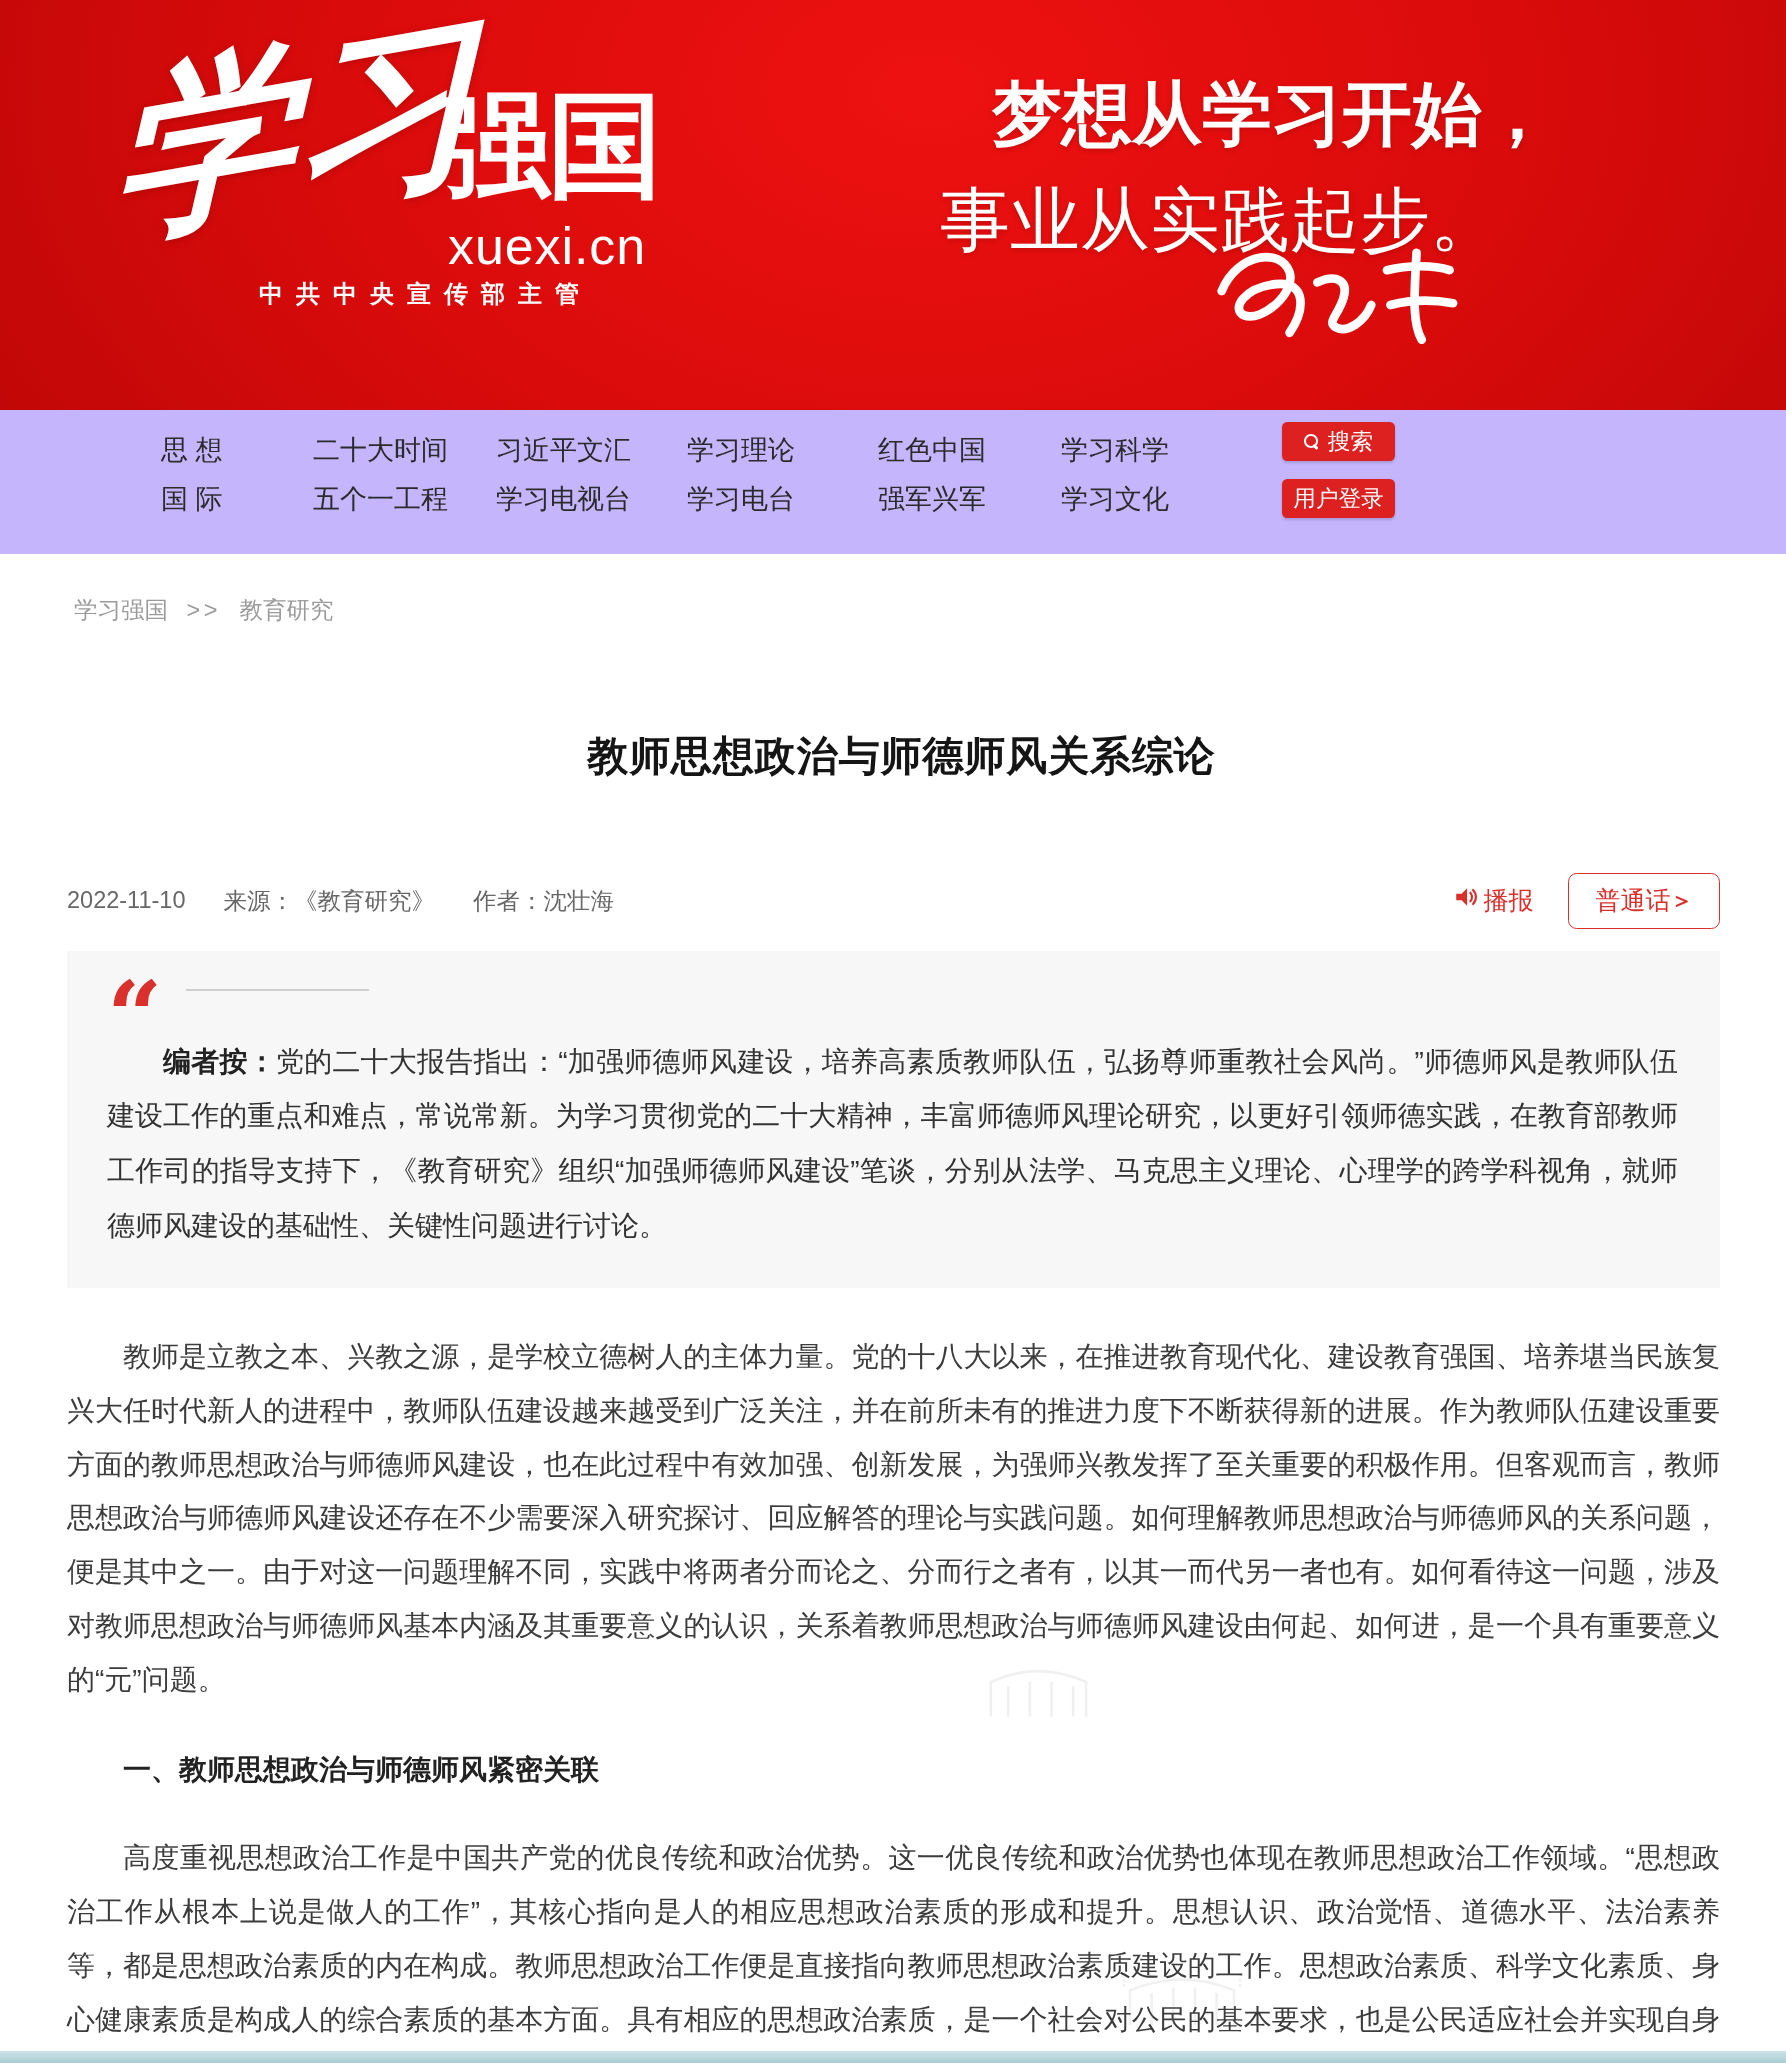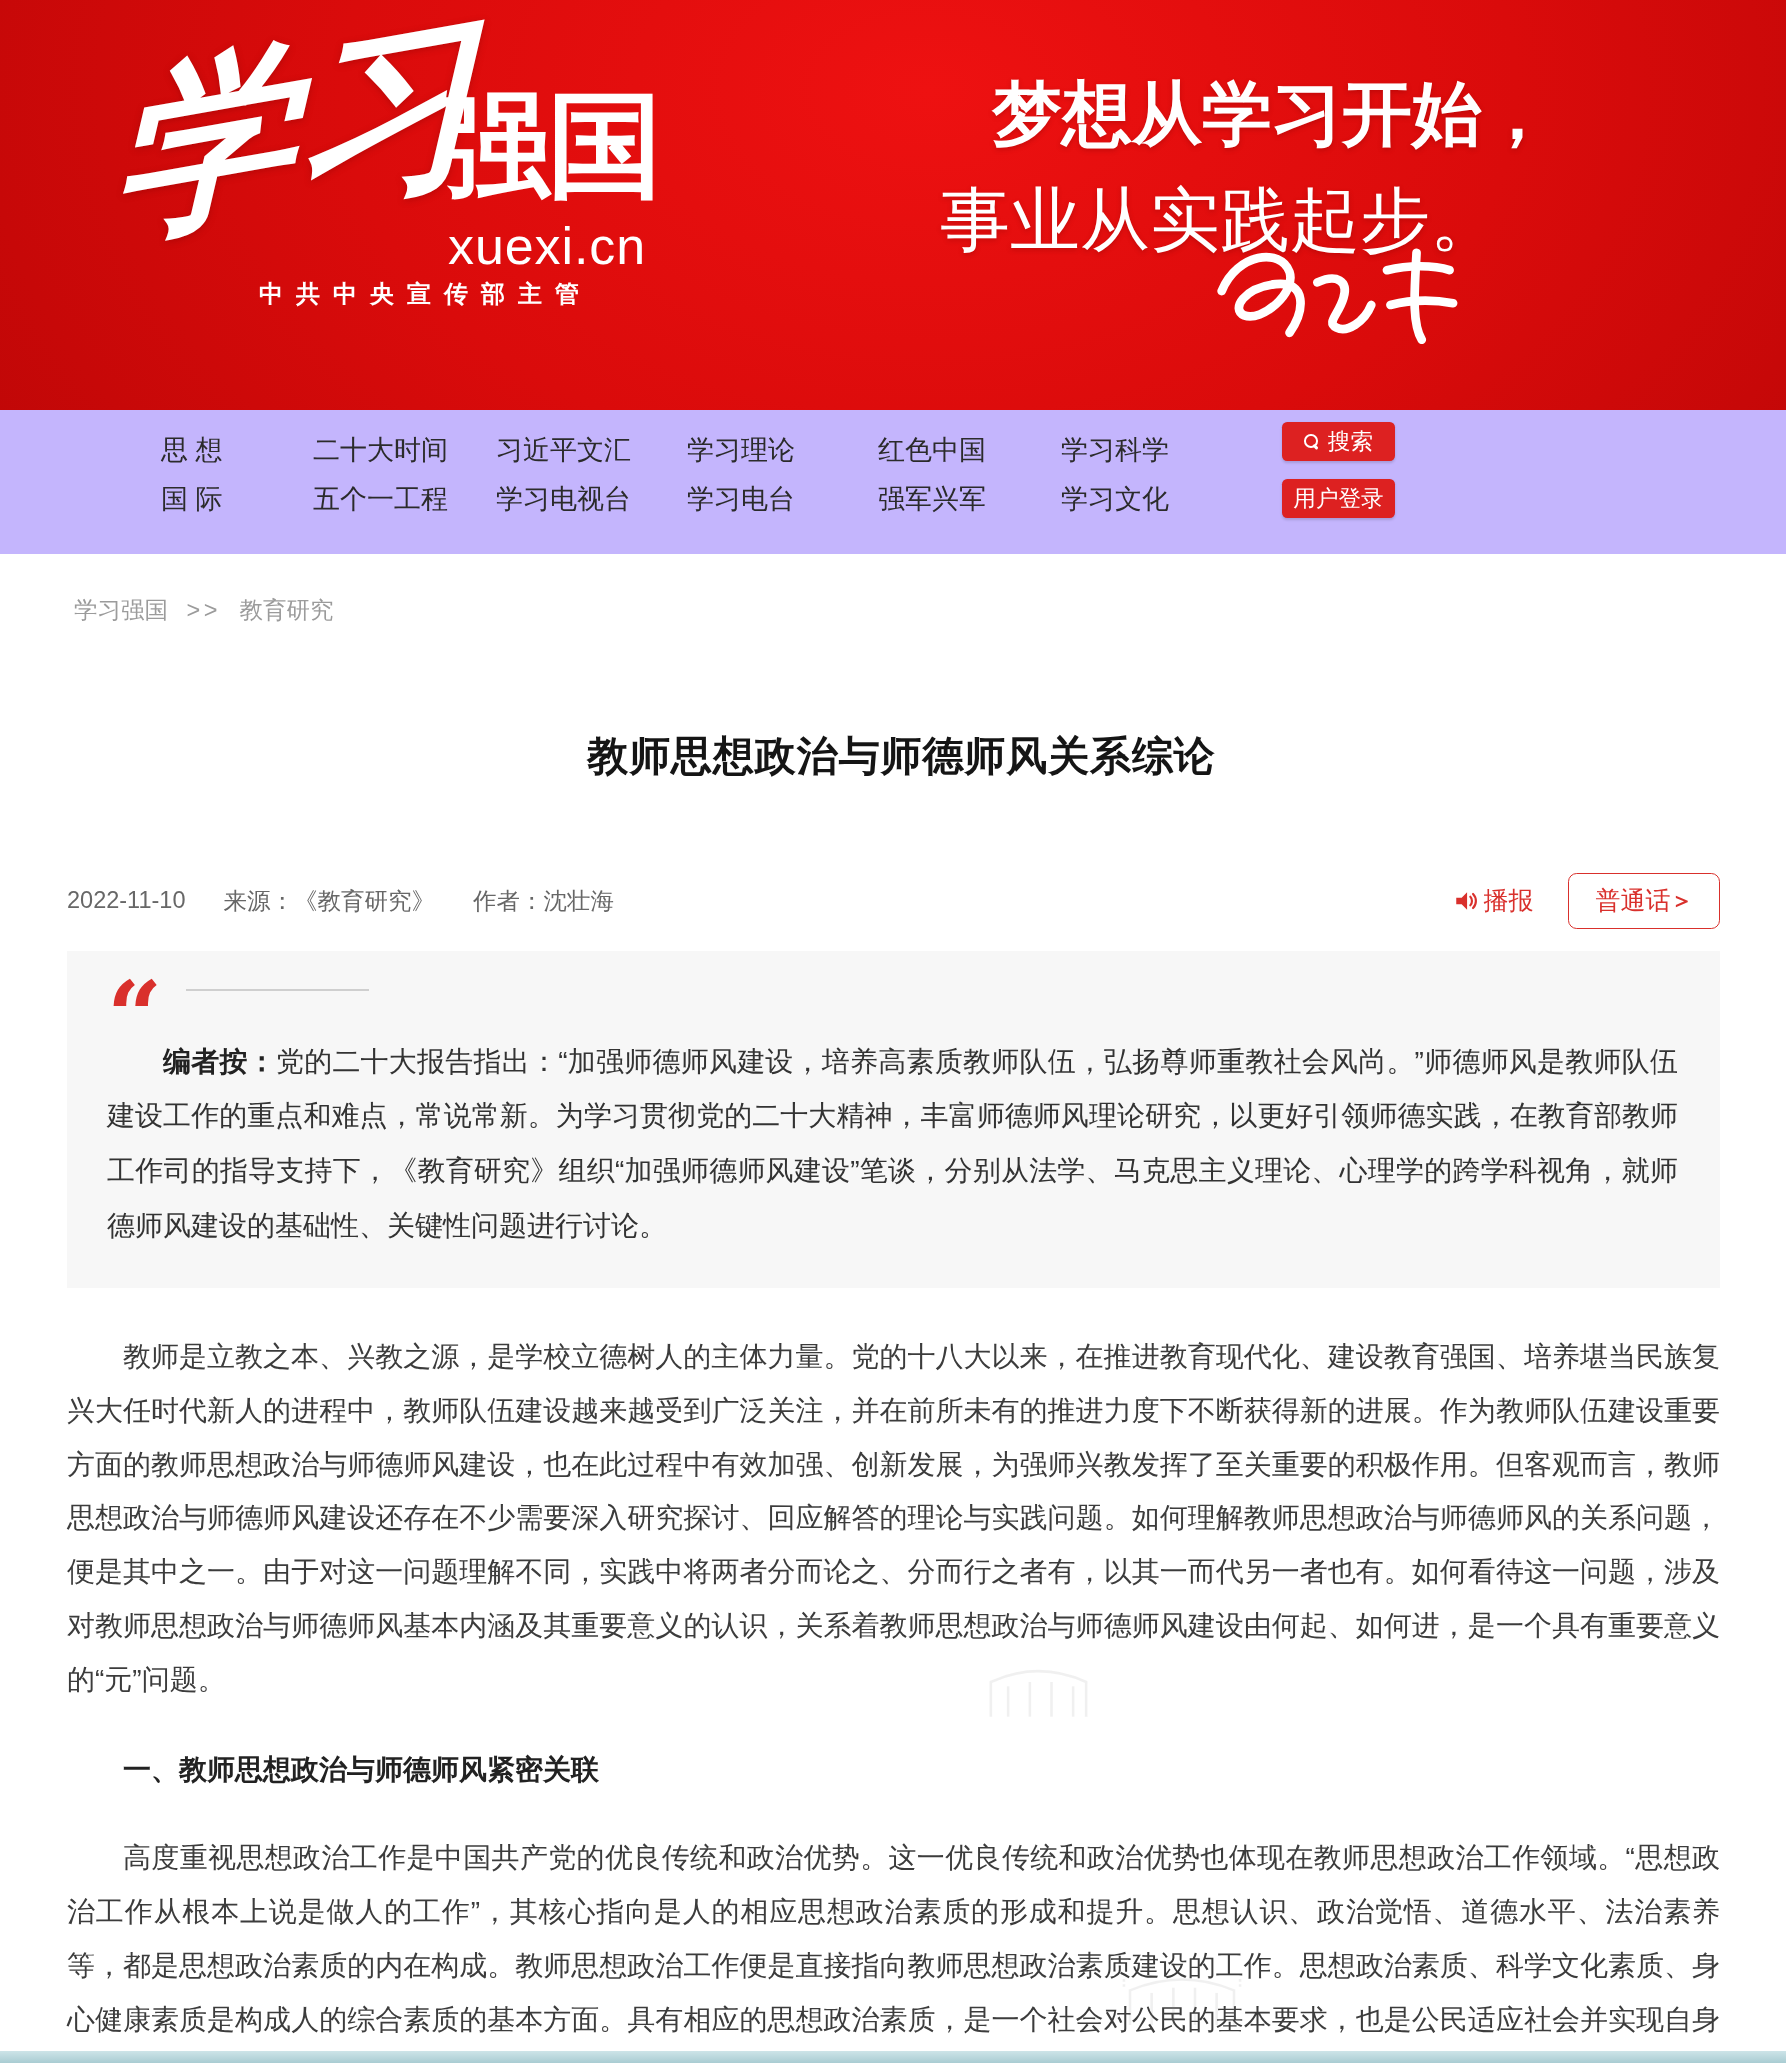--- a/index.html
+++ b/index.html
@@ -91,21 +91,21 @@
   .article-title {
     margin-top: 103px; text-align: center;
     font-size: 41px; font-weight: 700; color: #151515; letter-spacing: 0.9px; padding-left: 16px;
   }
   .meta-row {
     width: 1653px; margin: 89px auto 0; display: flex;
     justify-content: space-between; align-items: center;
   }
   .meta-left { display: flex; align-items: center; gap: 38px; font-size: 23.5px; color: #676767; }
   .meta-right { display: flex; align-items: center; gap: 35px; }
-  .broadcast { display: flex; align-items: center; gap: 4px; color: #d9302c; font-size: 25px; cursor: pointer; }
+  .broadcast { display: flex; align-items: flex-start; gap: 4px; color: #d9302c; font-size: 25px; cursor: pointer; }
   .lang-btn {
     display: flex; align-items: center; 
     border: 1.7px solid #d9302c; border-radius: 8.7px; background: #fff;
     color: #d9302c; font-size: 25px; padding: 10.4px 26px; cursor: pointer;
     font-family: inherit;
   }
   .lang-btn .chev { font-weight: 700; font-size: 22.6px; }
 
   
   .quote-block {

